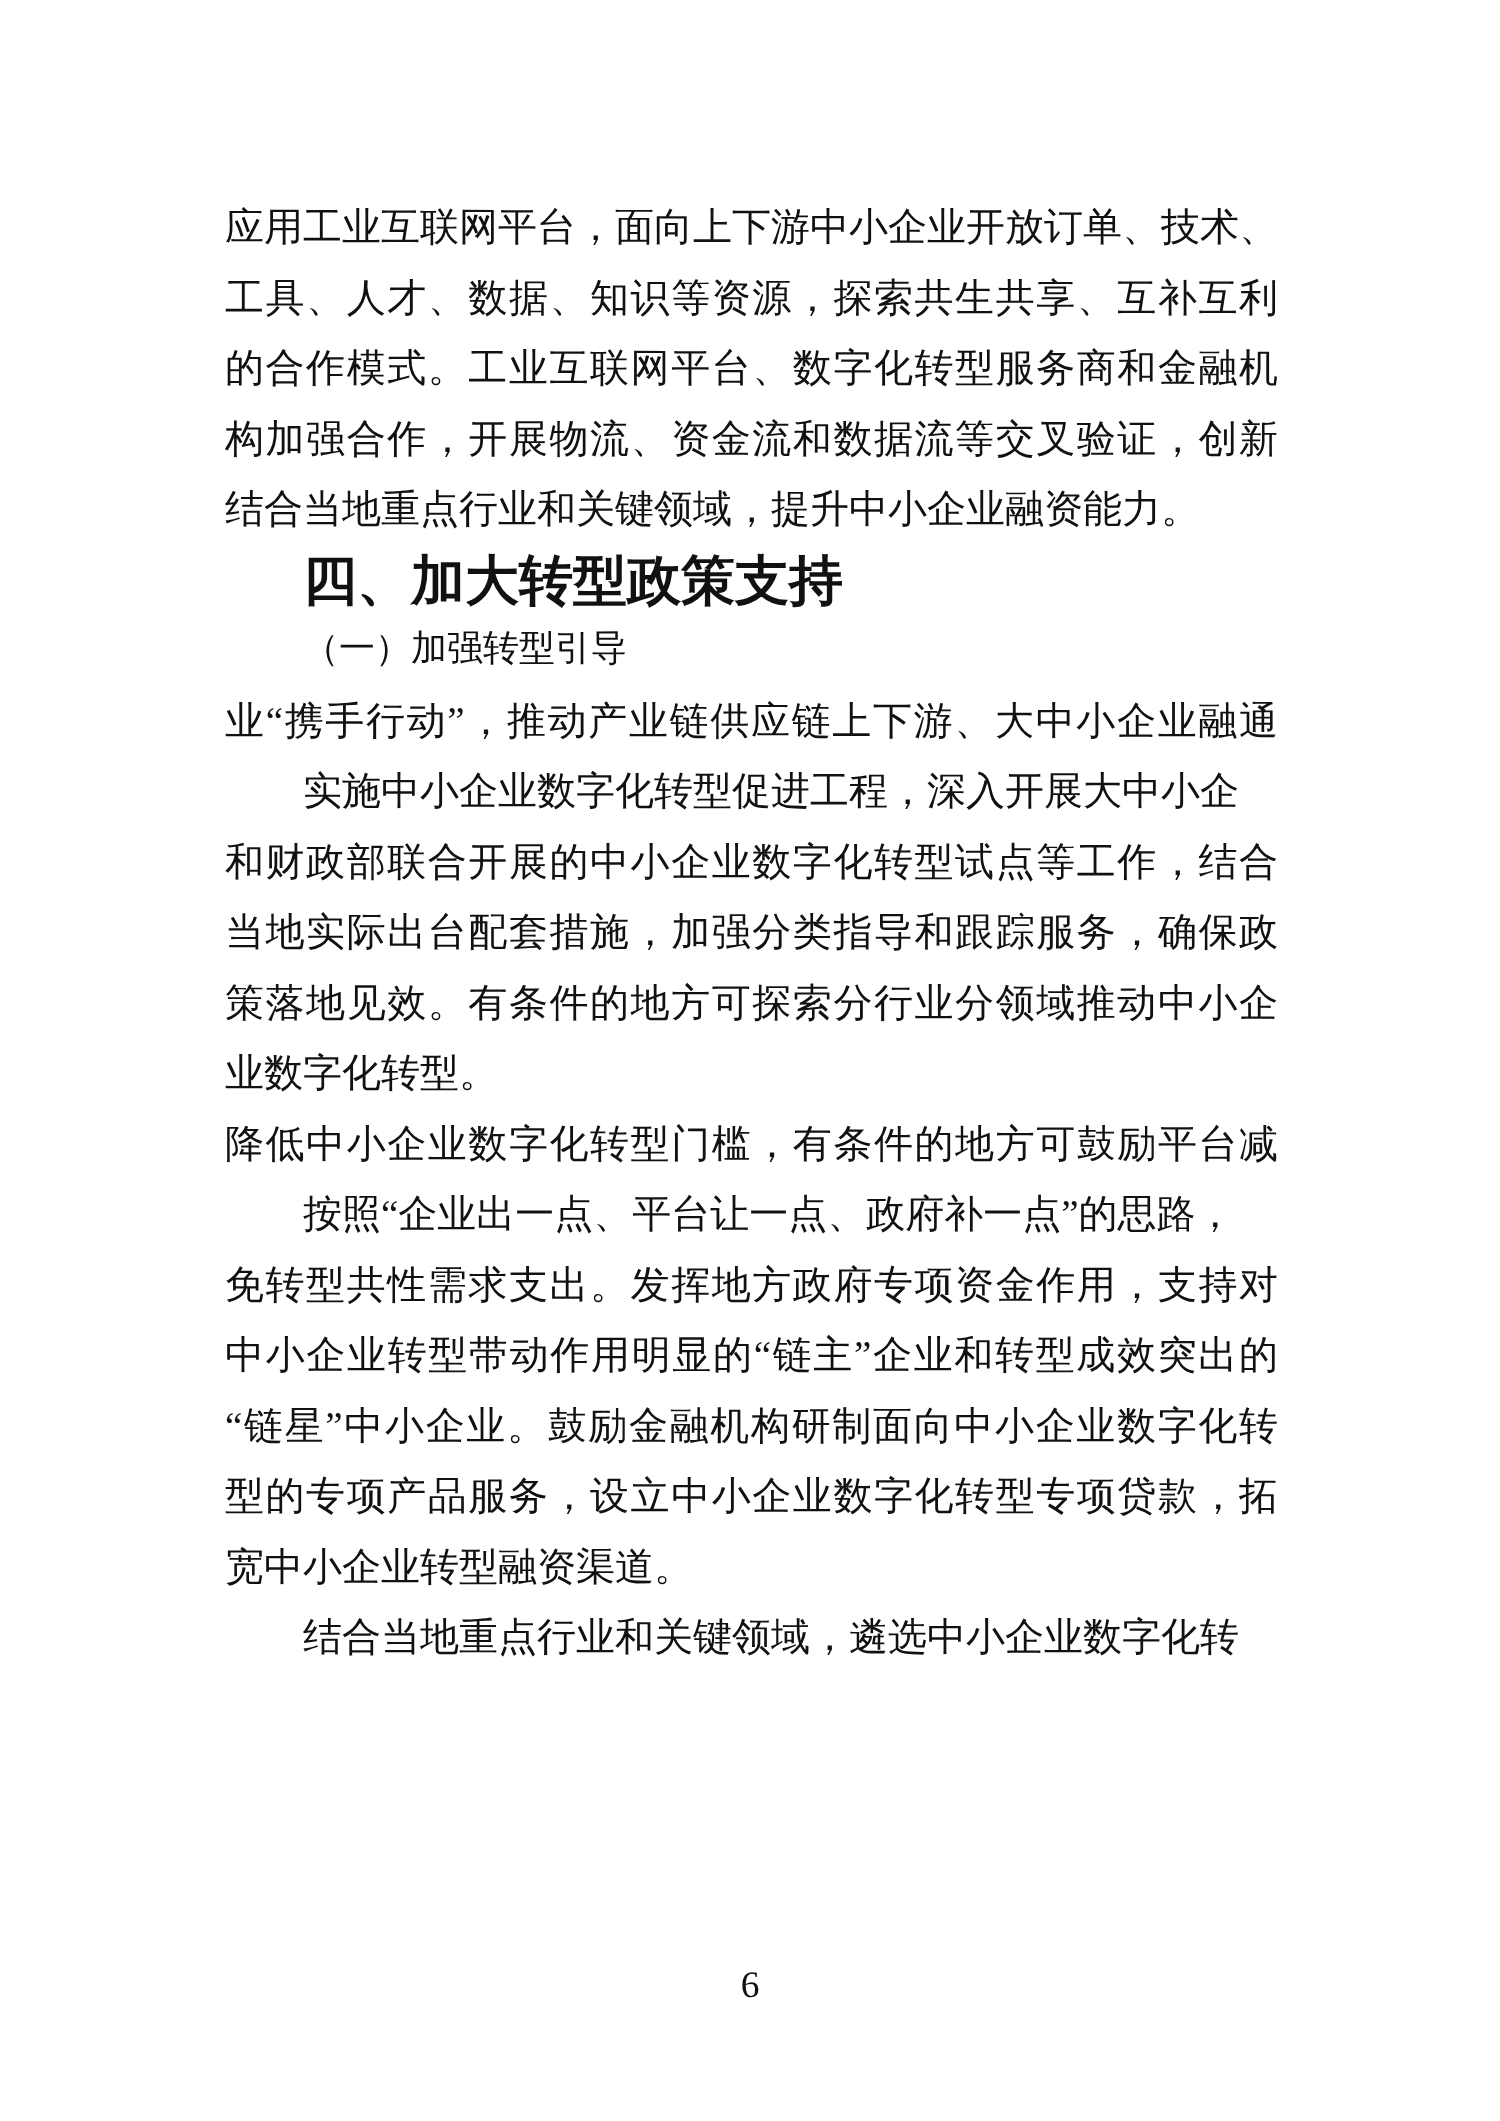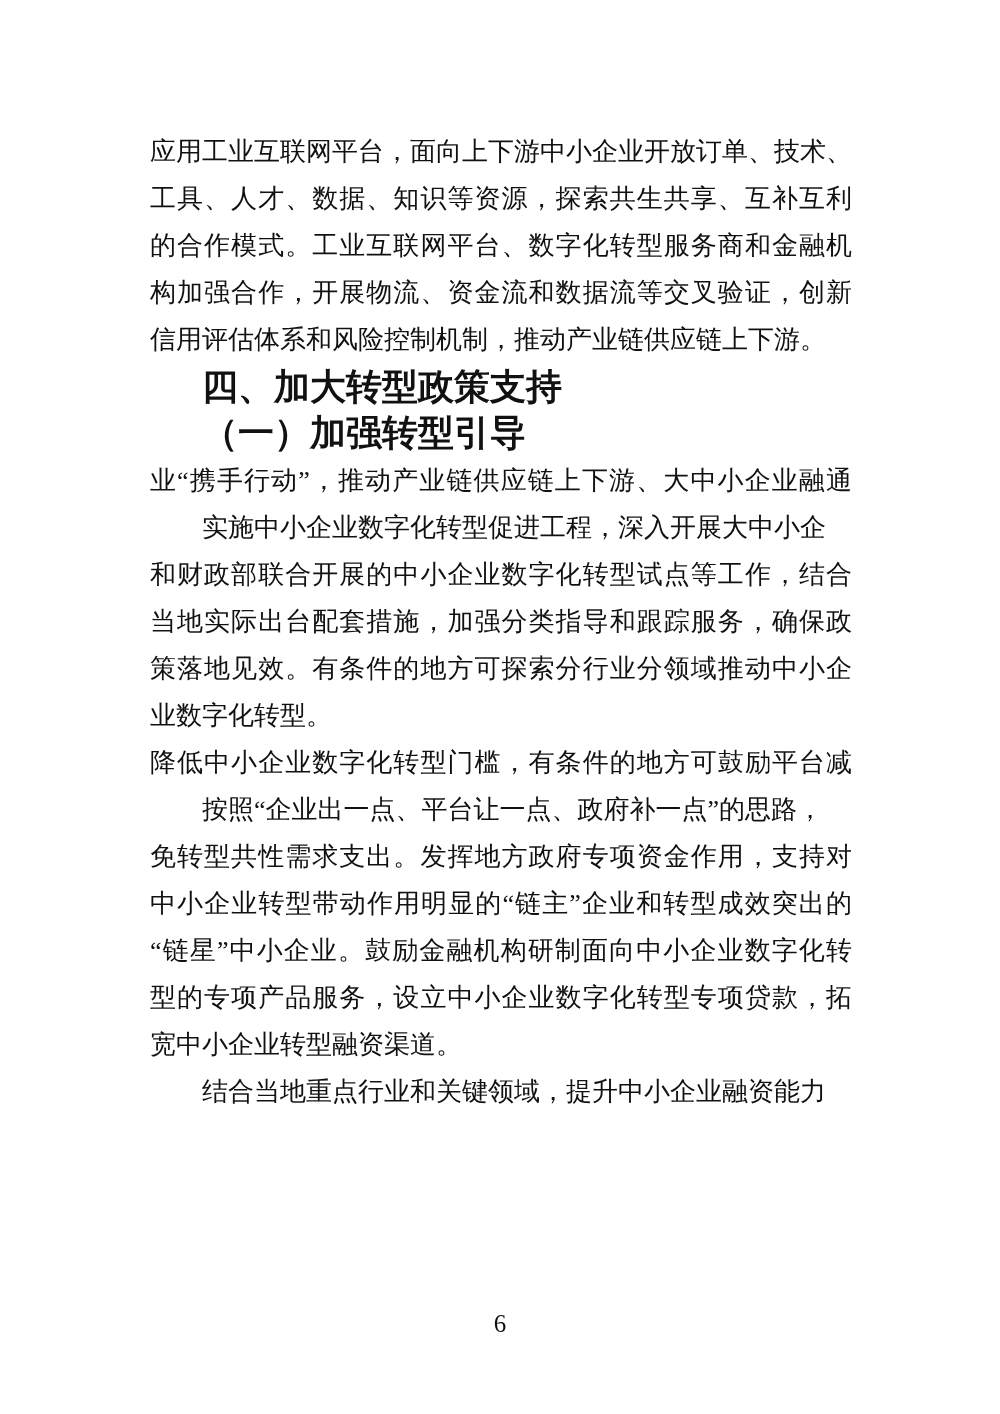--- a/index.html
+++ b/index.html
@@ -38,22 +38,22 @@
   .indent {
     text-indent: 52px;
   }
   .h-sec {
     font-family: "Liberation Sans", "DejaVu Sans", sans-serif;
     font-weight: 700;
     font-size: 36px;
   }
   .h-sub {
     font-family: "Liberation Serif", "DejaVu Serif", serif;
-    font-weight: 700;
-    font-size: 36px;
+    font-weight: 400;
+    font-size: 24px;
   }
   .page-number {
     position: absolute;
     top: 1300px;
     left: 0;
     right: 0;
     height: 47px;
     line-height: 47px;
     text-align: center;
     font-size: 25px;
@@ -63,21 +63,21 @@
 </style>
 </head>
 <body>
 
 <div class="page">
 
   <p class="line fill">应用工业互联网平台，面向上下游中小企业开放订单、技术、</p>
   <p class="line fill">工具、人才、数据、知识等资源，探索共生共享、互补互利</p>
   <p class="line fill">的合作模式。工业互联网平台、数字化转型服务商和金融机</p>
   <p class="line fill">构加强合作，开展物流、资金流和数据流等交叉验证，创新</p>
-  <p class="line">信用评估体系和风险控制机制，推动产业链供应链上下游。</p>
+  <p class="line">结合当地重点行业和关键领域，提升中小企业融资能力。</p>
 
   <p class="line h-sec indent">四、加大转型政策支持</p>
 
   <p class="line h-sub indent">（一）加强转型引导</p>
 
   <p class="line fill">业“携手行动”，推动产业链供应链上下游、大中小企业融通</p>
   <p class="line indent">实施中小企业数字化转型促进工程，深入开展大中小企</p>
   <p class="line fill">和财政部联合开展的中小企业数字化转型试点等工作，结合</p>
   <p class="line fill">当地实际出台配套措施，加强分类指导和跟踪服务，确保政</p>
   <p class="line fill">策落地见效。有条件的地方可探索分行业分领域推动中小企</p>
@@ -86,17 +86,17 @@
 
   <p class="line fill">降低中小企业数字化转型门槛，有条件的地方可鼓励平台减</p>
   <p class="line indent">按照“企业出一点、平台让一点、政府补一点”的思路，</p>
   <p class="line fill">免转型共性需求支出。发挥地方政府专项资金作用，支持对</p>
   <p class="line fill">中小企业转型带动作用明显的“链主”企业和转型成效突出的</p>
   <p class="line fill">“链星”中小企业。鼓励金融机构研制面向中小企业数字化转</p>
   <p class="line fill">型的专项产品服务，设立中小企业数字化转型专项贷款，拓</p>
   <p class="line">宽中小企业转型融资渠道。</p>
 
 
-  <p class="line indent">结合当地重点行业和关键领域，提升中小企业融资能力</p>
+  <p class="line indent">结合当地重点行业和关键领域，遴选中小企业数字化转</p>
 
   <div class="page-number">6</div>
 
 </div>
 
 </body></html>

